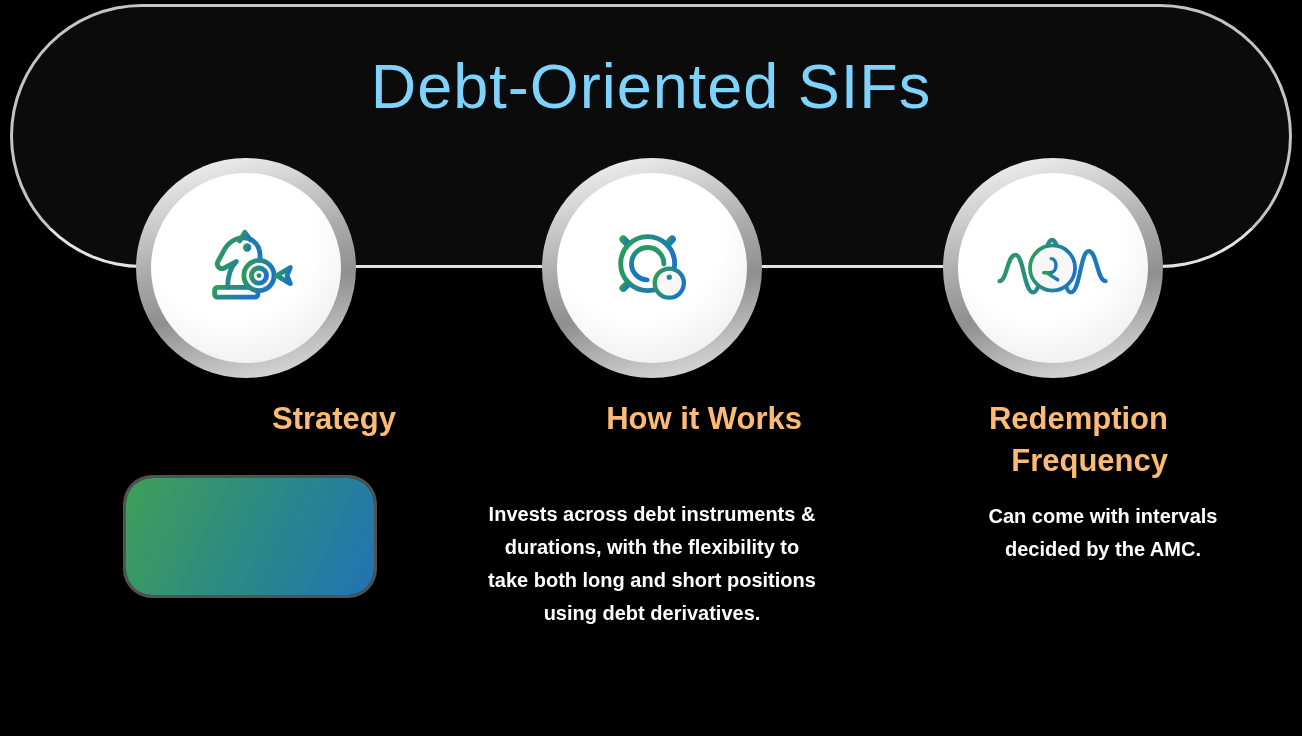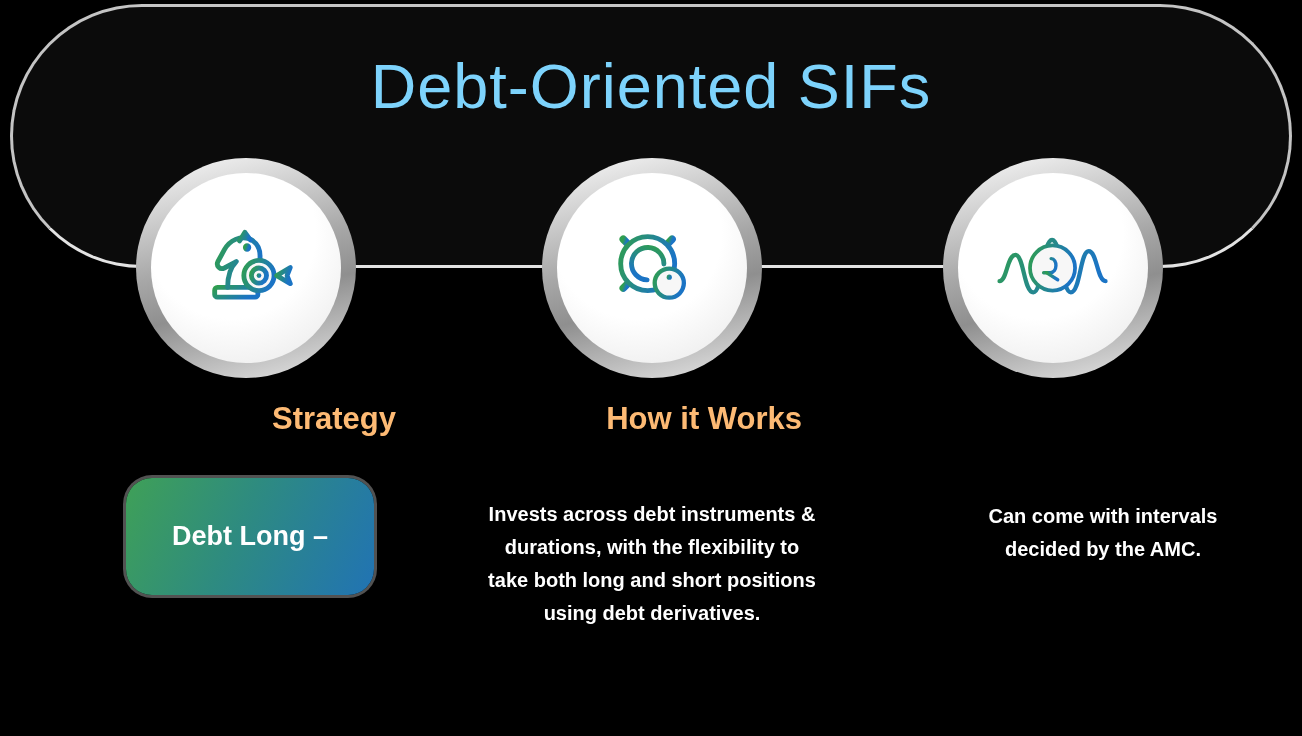--- a/index.html
+++ b/index.html
@@ -135,21 +135,21 @@
             <path d="M63 40 C70 40 70 55 62 55 L55 55"></path>
             <path d="M58 55 L70 62.5"></path>
           </g>
         </g>
       </svg>
     </div>
   </div>
 
   <div class="col-heading h1">Strategy</div>
   <div class="col-heading h2">How it Works</div>
+  <div class="col-heading h3">Redemption Frequency</div>
 
   <div class="strategy-chip">
-    <span>Debt Long –</span>
   </div>
 
   <div class="col-body b2">Invests across debt instruments &amp; durations, with the flexibility to take both long and short positions using debt derivatives.</div>
   <div class="col-body b3">Can come with intervals decided by the AMC.</div>
 
 </div>
 
 </body></html>

